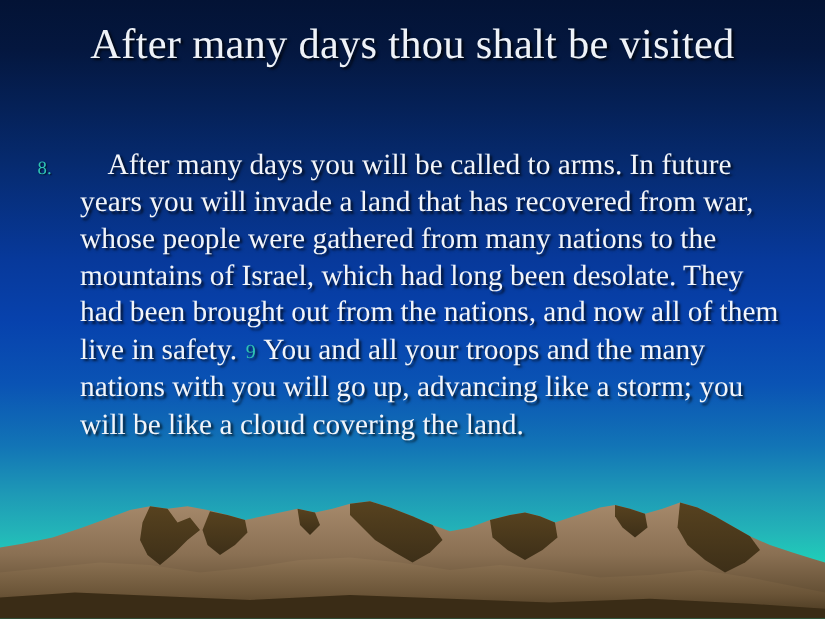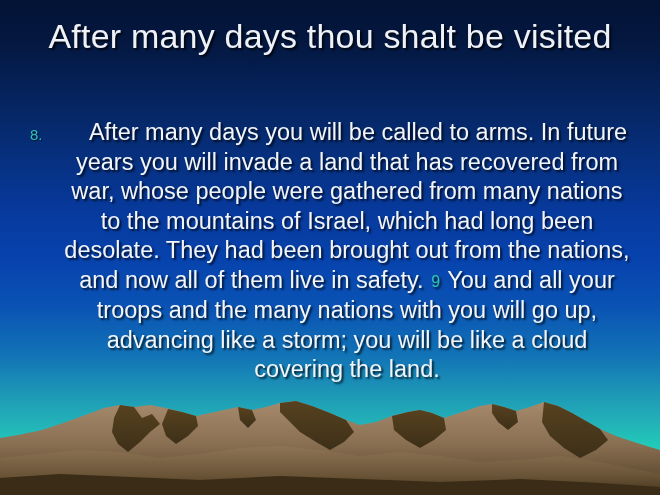--- a/index.html
+++ b/index.html
@@ -5,21 +5,21 @@
   html, body {
     margin: 0;
     padding: 0;
     background: #000;
   }
   #slide {
     position: relative;
     width: 660px;
     height: 495px;
     overflow: hidden;
-    font-family: Liberation Sans, sans-serif;
+    font-family: Liberation Serif, serif;
     background:
       linear-gradient(to bottom,
         #031335 0%,
         #04173f 8%,
         #062a6e 26%,
         #07399b 42%,
         #0742ad 52%,
         #0a53b4 62%,
         #1274b6 72%,
         #1e9ab6 80%,
@@ -72,21 +72,21 @@
     line-height: 30px;
     text-align: left;
     padding-top: 2px;
     text-shadow: 1px 1px 1px rgba(0,0,0,0.6);
   }
   .body-text {
     flex: 1 1 auto;
     color: #f2f5fa;
     font-size: 23.5px;
     line-height: 29.5px;
-    text-align: center;
+    text-align: left;
     text-shadow: 2px 2px 2px rgba(0,0,0,0.7);
   }
   .body-text .indent {
     display: inline-block;
     width: 22px;
   }
   .verse {
     color: #2fc4b2;
     font-size: 16px;
     vertical-align: 1px;

